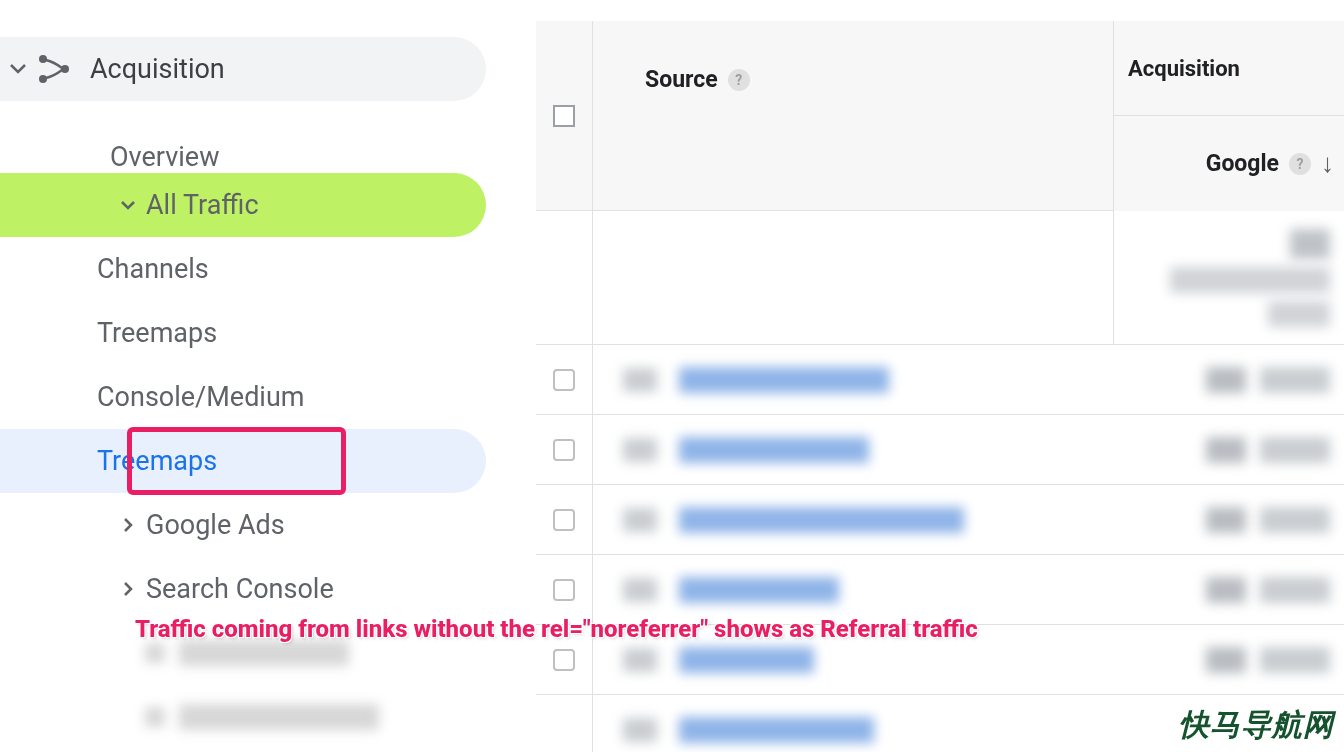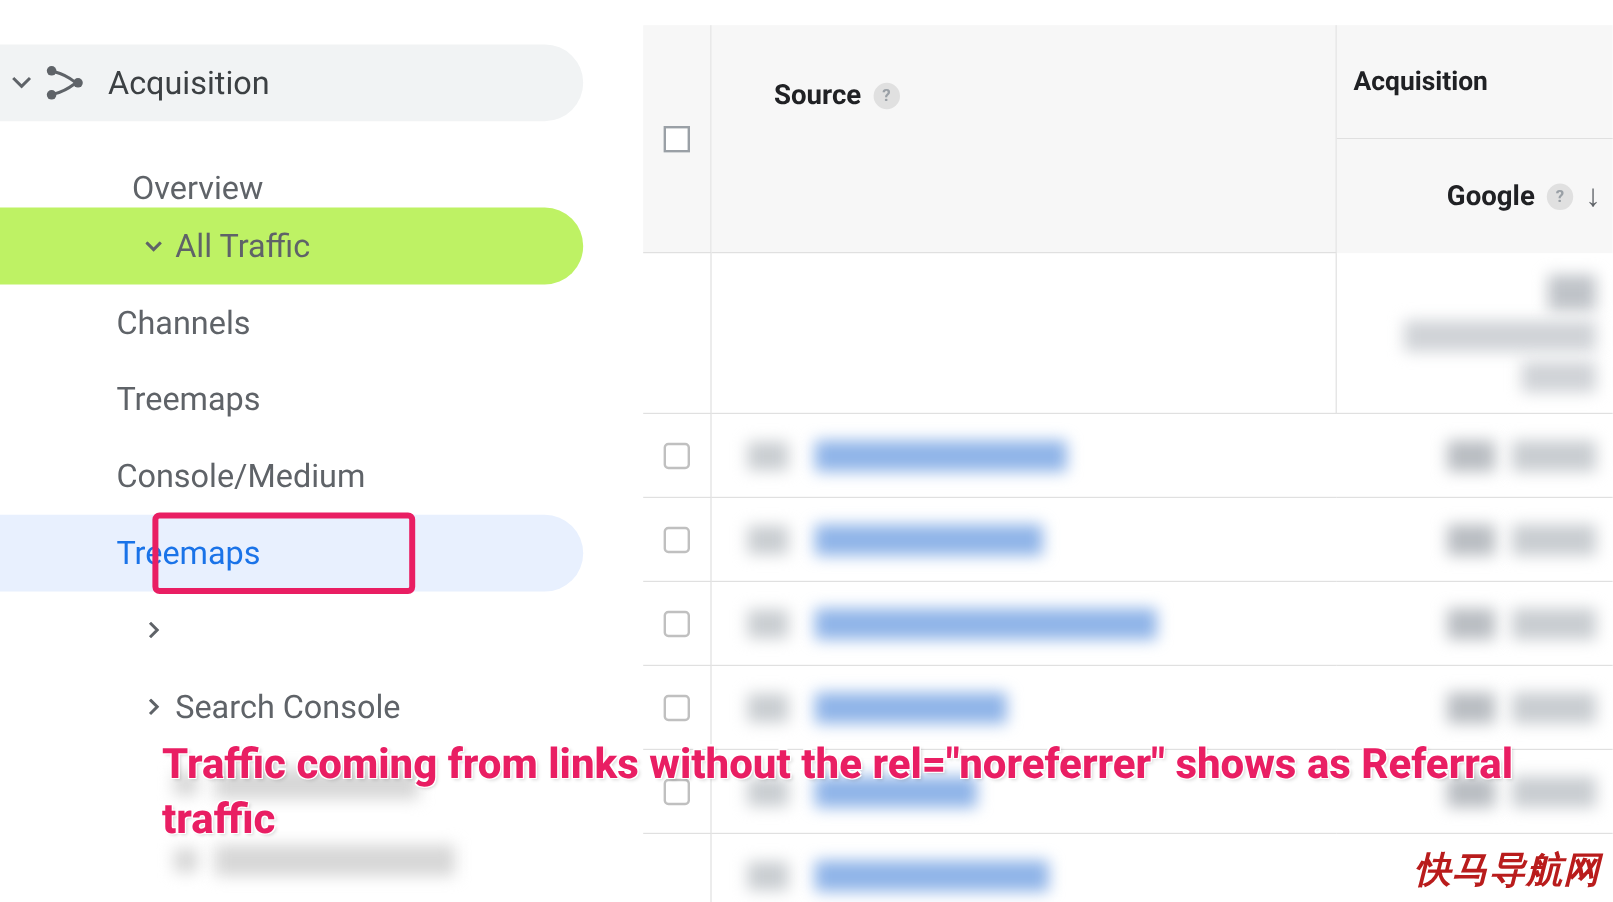--- a/index.html
+++ b/index.html
@@ -60,24 +60,24 @@
   .blur { filter: blur(6px); }
   .bl-idx { width:34px; height:24px; background:#c9cdd1; }
   .bl-link { height:26px; background:#8fb4e8; }
   .bl-num1 { width:40px; height:26px; background:#b9bdc2; }
   .bl-num2 { width:70px; height:26px; background:#c9cdd1; }
   .bl-big1 { width:40px; height:30px; background:#bfc3c8; }
   .bl-big2 { width:160px; height:26px; background:#d0d3d7; }
   .bl-big3 { width:62px; height:26px; background:#d0d3d7; }
   
   
-  .annotation { position:absolute; left:135px; top:614px; right:60px; font-size:35px; font-weight:800; color:#e91e63; line-height:1.3; text-shadow: 1px 1px 0 #fff, -1px -1px 0 #fff, 1px -1px 0 #fff, -1px 1px 0 #fff, 2px 2px 3px rgba(0,0,0,0.15); z-index:50; pointer-events:none;}
-  
-  
-  .watermark { position:absolute; right:10px; bottom:6px; font-size:30px; font-weight:900; font-style:italic; letter-spacing:1px; color:#b91c1c; text-shadow:0 0 3px #fff; z-index:60; font-family: Liberation Serif, serif;}
+  .annotation { position:absolute; left:135px; top:614px; right:60px; font-size:24px; font-weight:800; color:#e91e63; line-height:1.3; text-shadow: 1px 1px 0 #fff, -1px -1px 0 #fff, 1px -1px 0 #fff, -1px 1px 0 #fff, 2px 2px 3px rgba(0,0,0,0.15); z-index:50; pointer-events:none;}
+  
+  
+  .watermark { position:absolute; right:10px; bottom:6px; font-size:30px; font-weight:900; font-style:italic; letter-spacing:1px; color:#14532d; text-shadow:0 0 3px #fff; z-index:60; font-family: Liberation Serif, serif;}
   
   svg { display:block; }
 </style>
 </head>
 <body>
 
 <div class="layout">
 
   <div class="sidebar">
 
@@ -130,20 +130,21 @@
       <span class="label">Treemaps</span>
       <div class="highlight-box"></div>
     </div>
 
     <div class="nav-item" style="padding-left:118px;">
       <span class="chev chev-sm">
         <svg width="9" height="14" viewBox="0 0 9 14">
             <path d="M1 1 L7 7 L1 13" stroke="#5f6368" stroke-width="2.5" fill="none"></path>
           </svg>
       </span>
+      <span class="label">Google Ads</span>
     </div>
 
     <div class="nav-item" style="padding-left:118px;">
       <span class="chev chev-sm">
         <svg width="9" height="14" viewBox="0 0 9 14">
             <path d="M1 1 L7 7 L1 13" stroke="#5f6368" stroke-width="2.5" fill="none"></path>
           </svg>
       </span>
       <span class="label">Search Console</span>
     </div>

